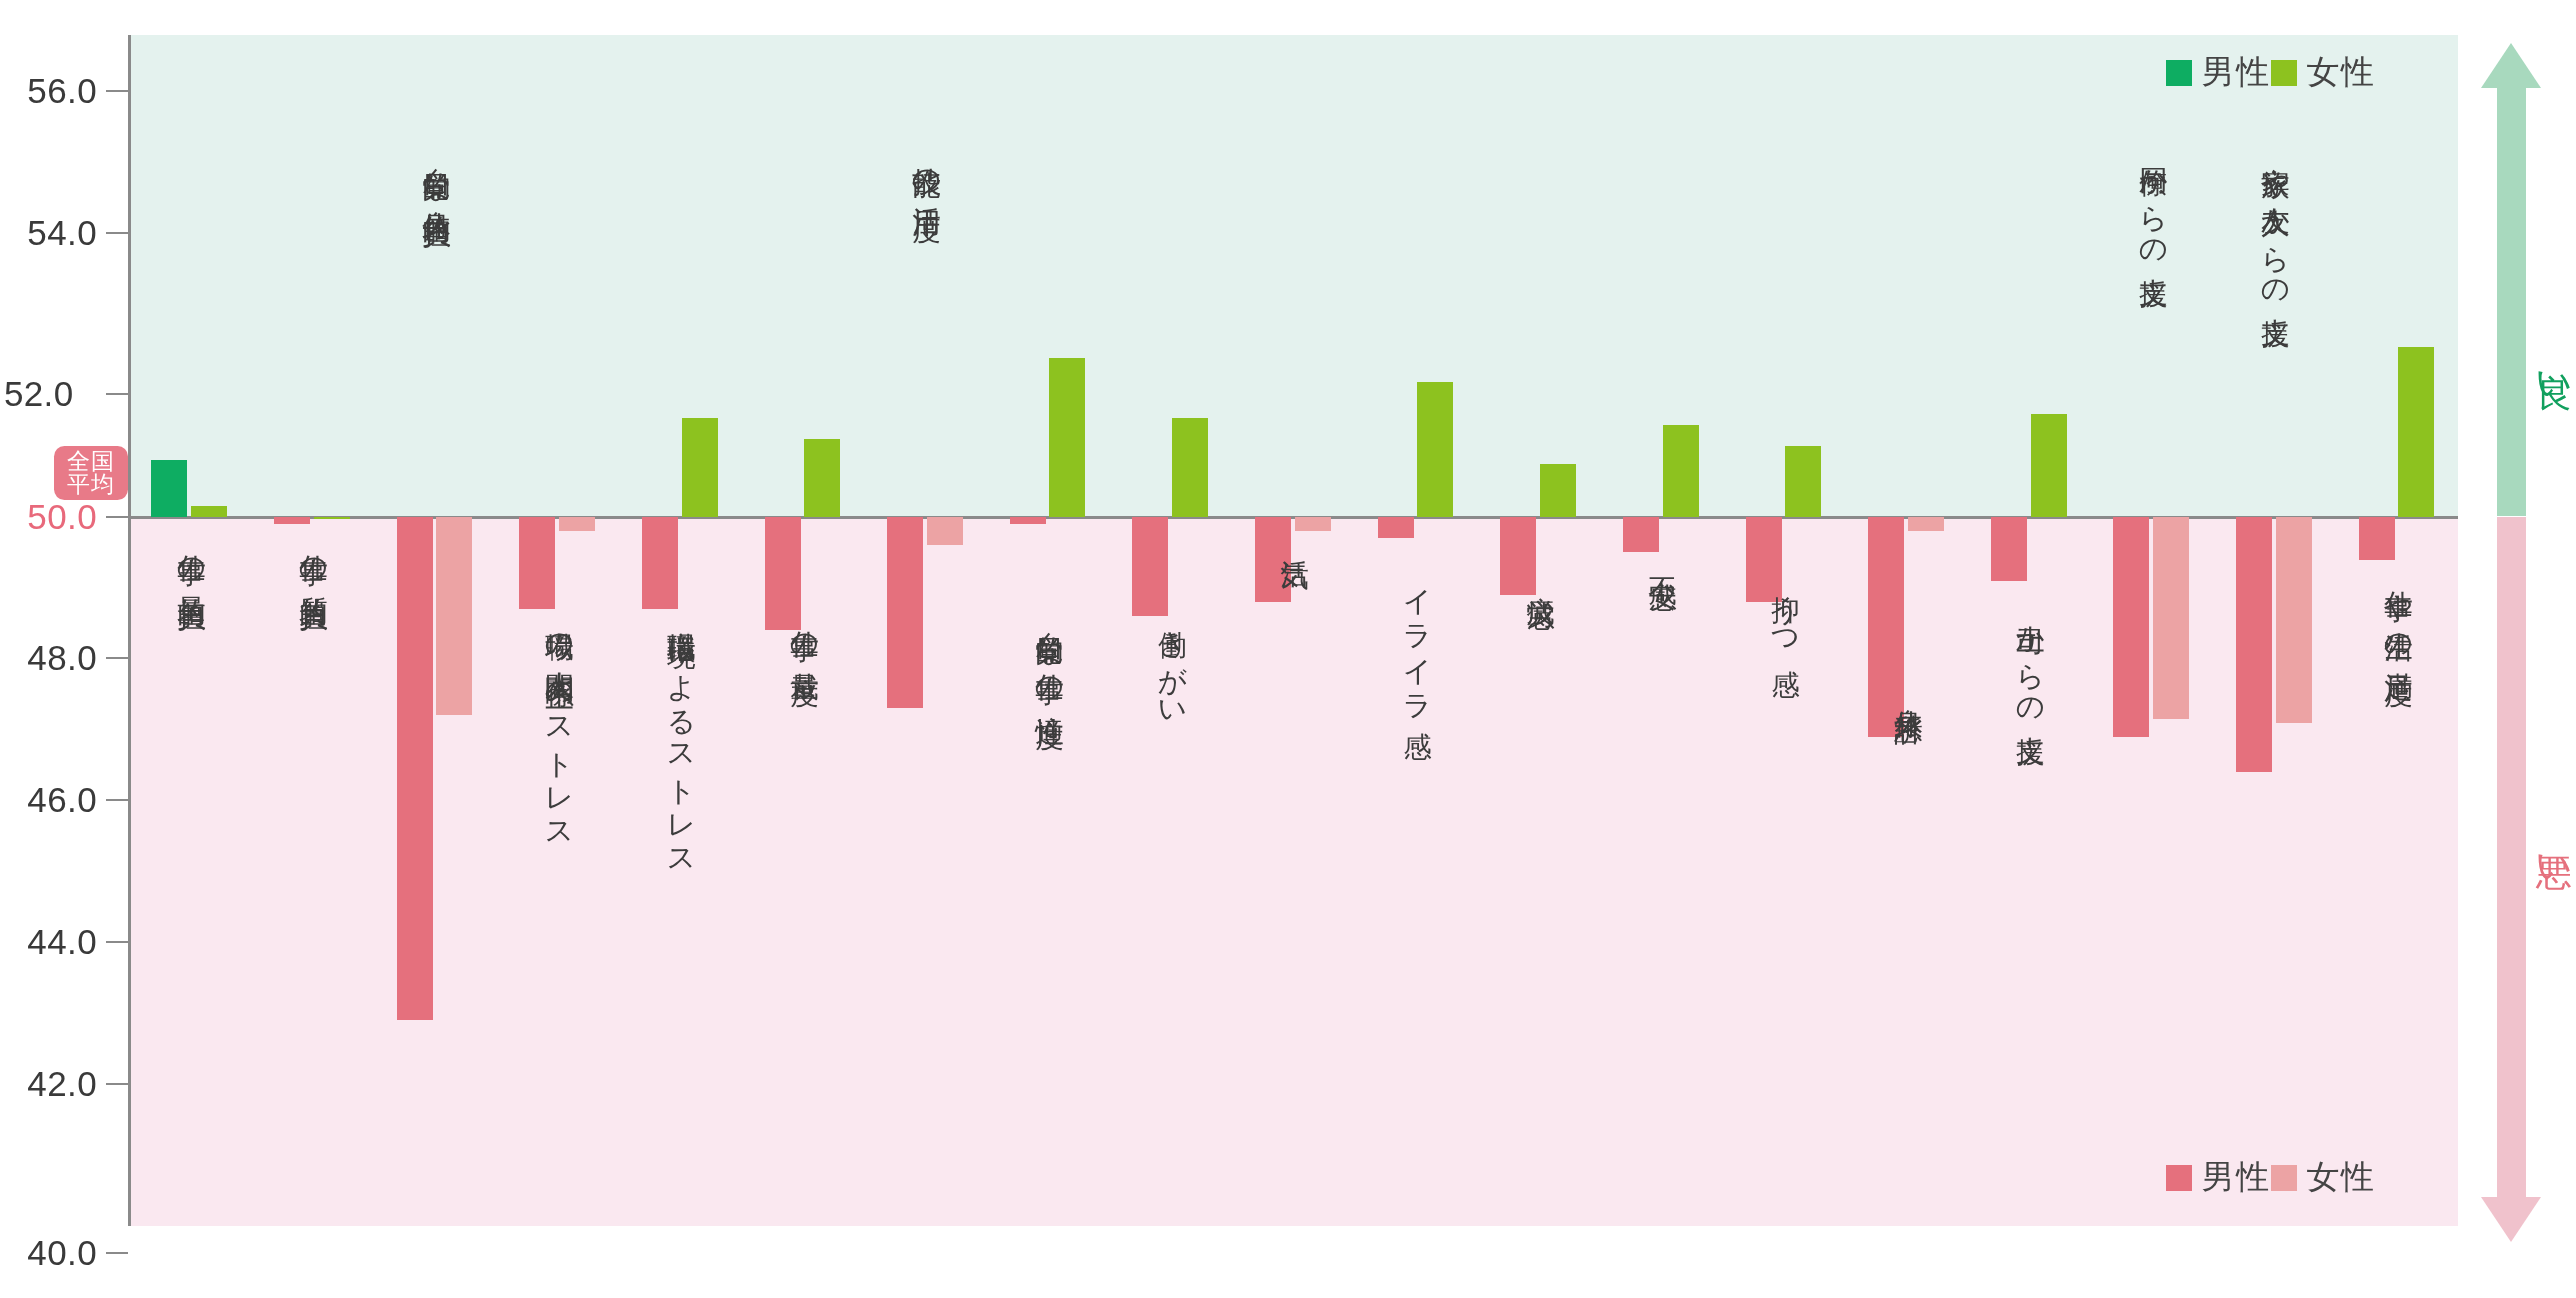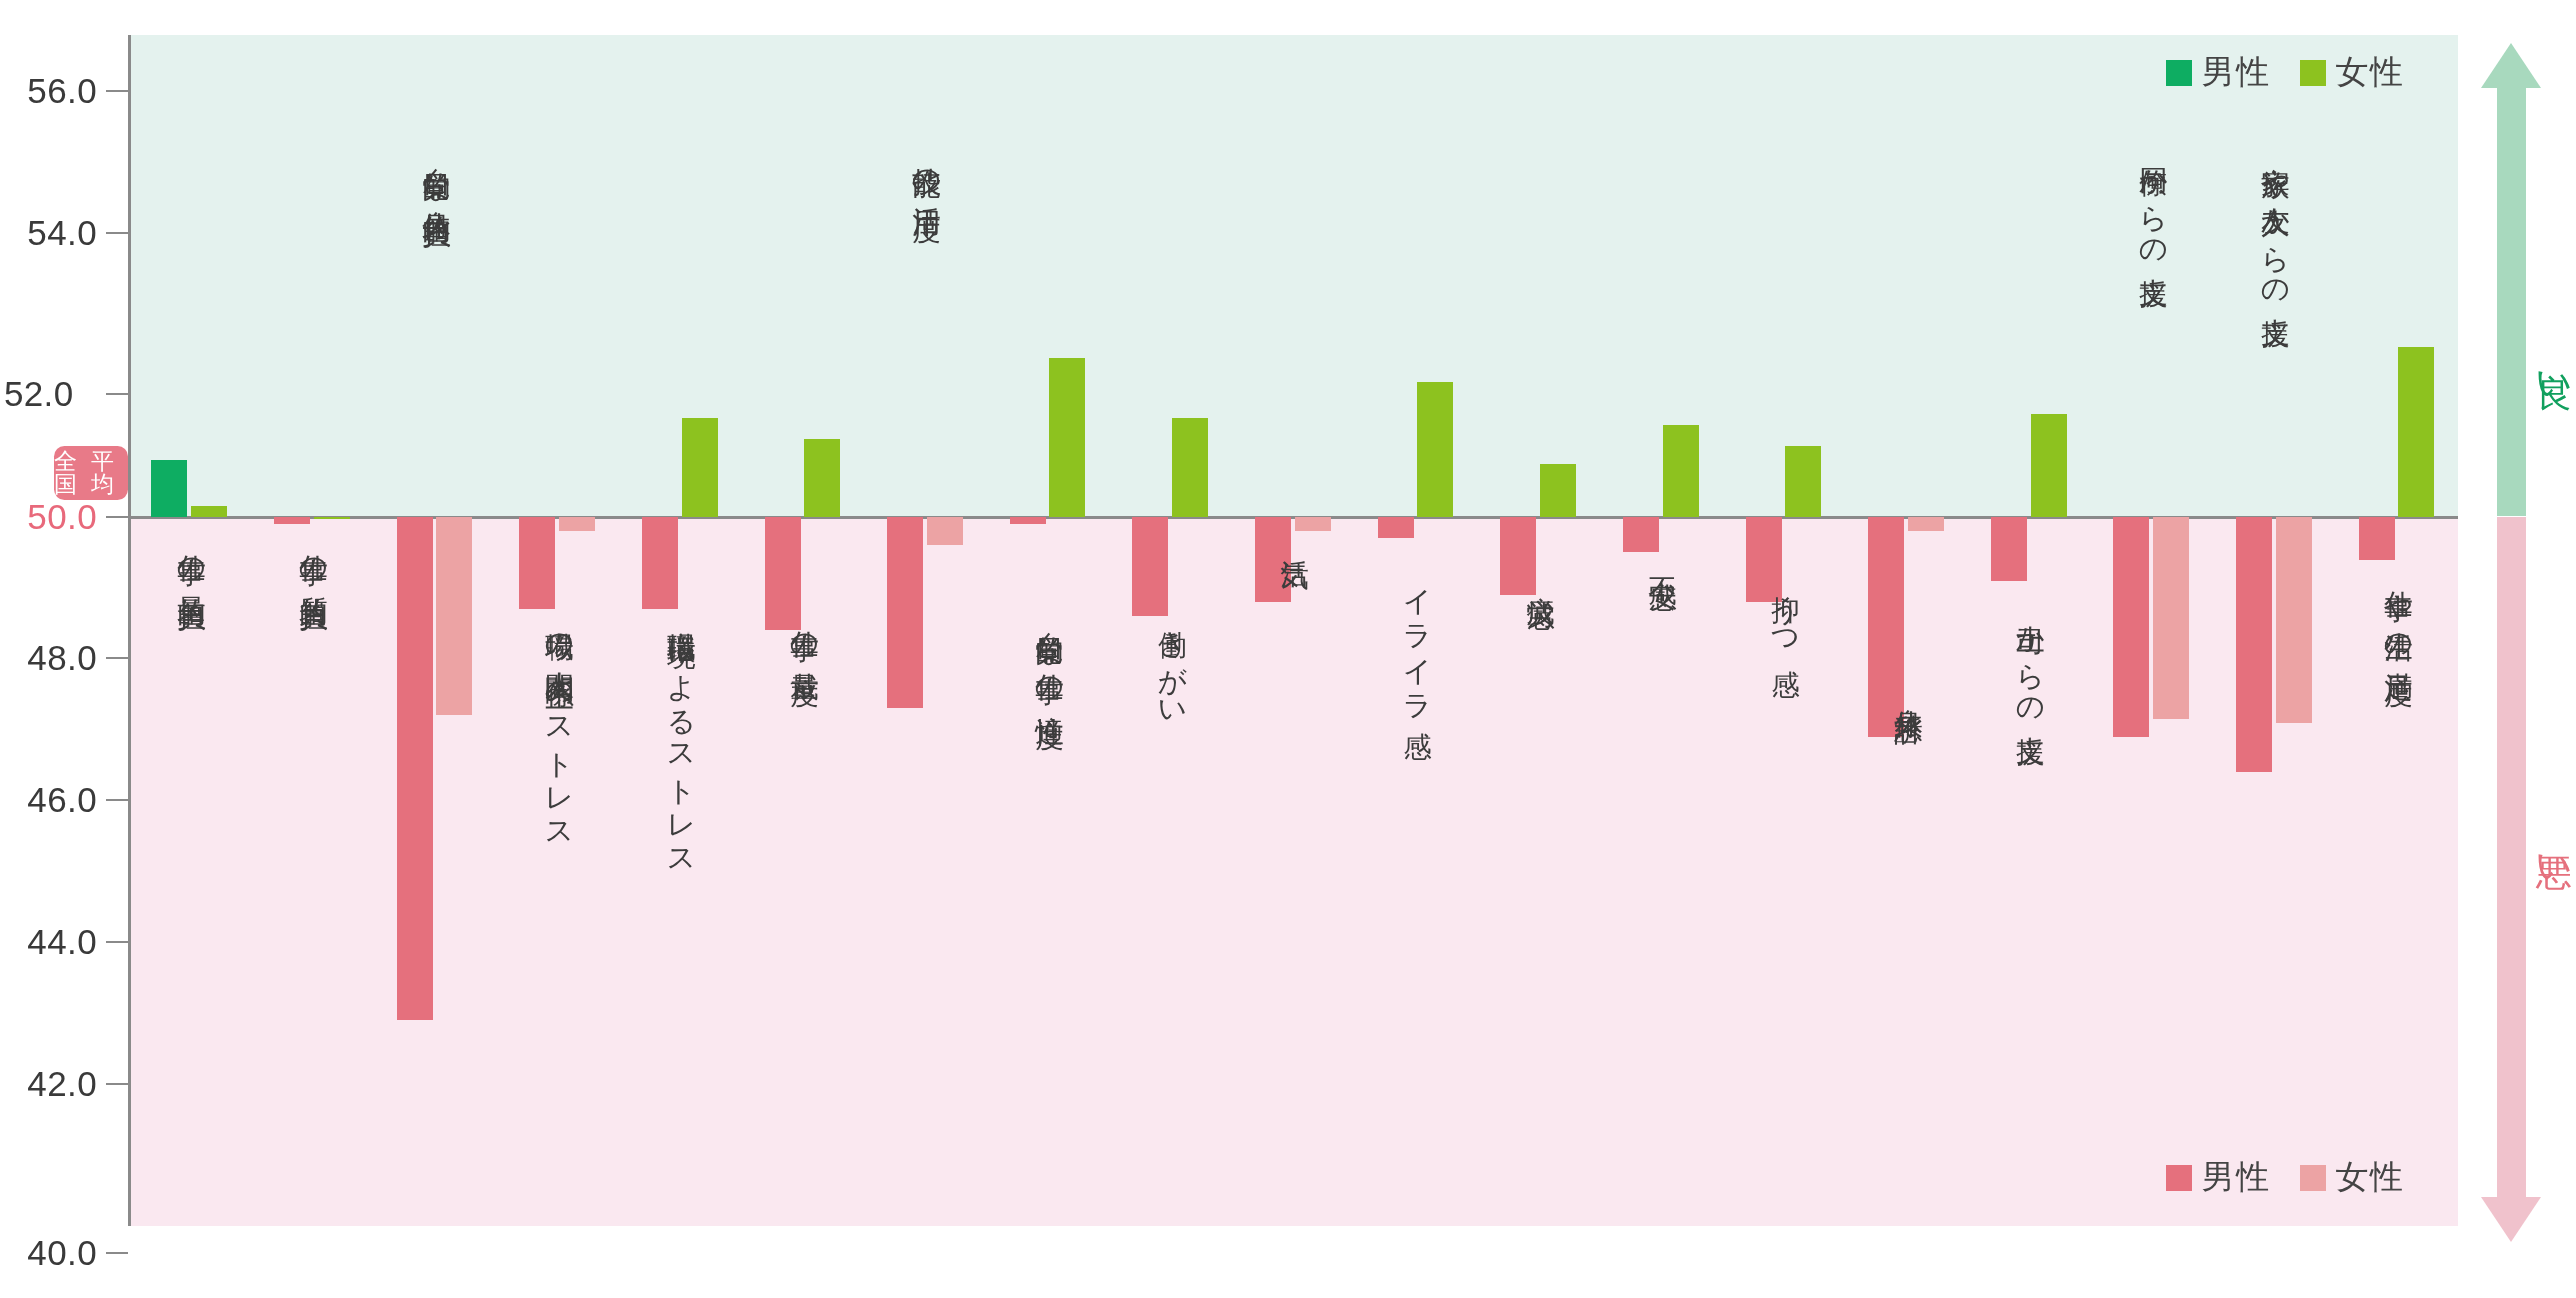--- a/index.html
+++ b/index.html
@@ -15,33 +15,33 @@
   #axisline{position:absolute;left:128px;top:35px;width:2.6px;height:1191px;background:#8a8a8a;}
 
   
   .ytick{position:absolute;right:0;transform:translateY(-50%);
          display:flex;align-items:center;gap:8.6px;}
   .ytick .lbl{font-size:35px;color:#3a3a3a;white-space:nowrap;letter-spacing:0.4px;}
   .ytick .dash{width:22.4px;height:2.6px;background:#8a8a8a;}
   .ytick.avg .lbl{color:#e8697b;}
 
   #avgbadge{position:absolute;width:74px;height:54px;border-radius:10.4px;background:#e87a88;
-            color:#fff;display:flex;flex-direction:row;align-items:center;justify-content:center;
+            color:#fff;display:flex;flex-direction:column;align-items:center;justify-content:center;
             line-height:1.0;font-size:23px;letter-spacing:0.9px;}
   #avgbadge span{display:block;}
 
   
   .bar{position:absolute;}
 
   
   .vlabel{position:absolute;writing-mode:vertical-rl;text-orientation:upright;
           font-size:28.5px;color:#3c3c3c;letter-spacing:2.6px;line-height:1.12;white-space:nowrap;}
 
   
-  .legend{position:absolute;display:flex;align-items:center;gap:29px;padding-left:34px;}
+  .legend{position:absolute;display:flex;align-items:center;padding-left:34px;}
   .legend .item{display:flex;align-items:center;gap:9.5px;}
   .legend .sw{width:26px;height:26px;display:block;}
   .legend .tx{font-size:33px;color:#444;letter-spacing:1.7px;}
 
   
   #callout{position:absolute;background:#e8707e;border-radius:54px;
            display:flex;align-items:center;justify-content:center;}
   #callout .num{font-size:54px;color:#fff;font-weight:700;letter-spacing:0.9px;}
   #callout .tail{position:absolute;right:12px;bottom:-31px;width:0;height:0;
         border-left:22.4px solid #e8707e;border-bottom:38px solid transparent;

